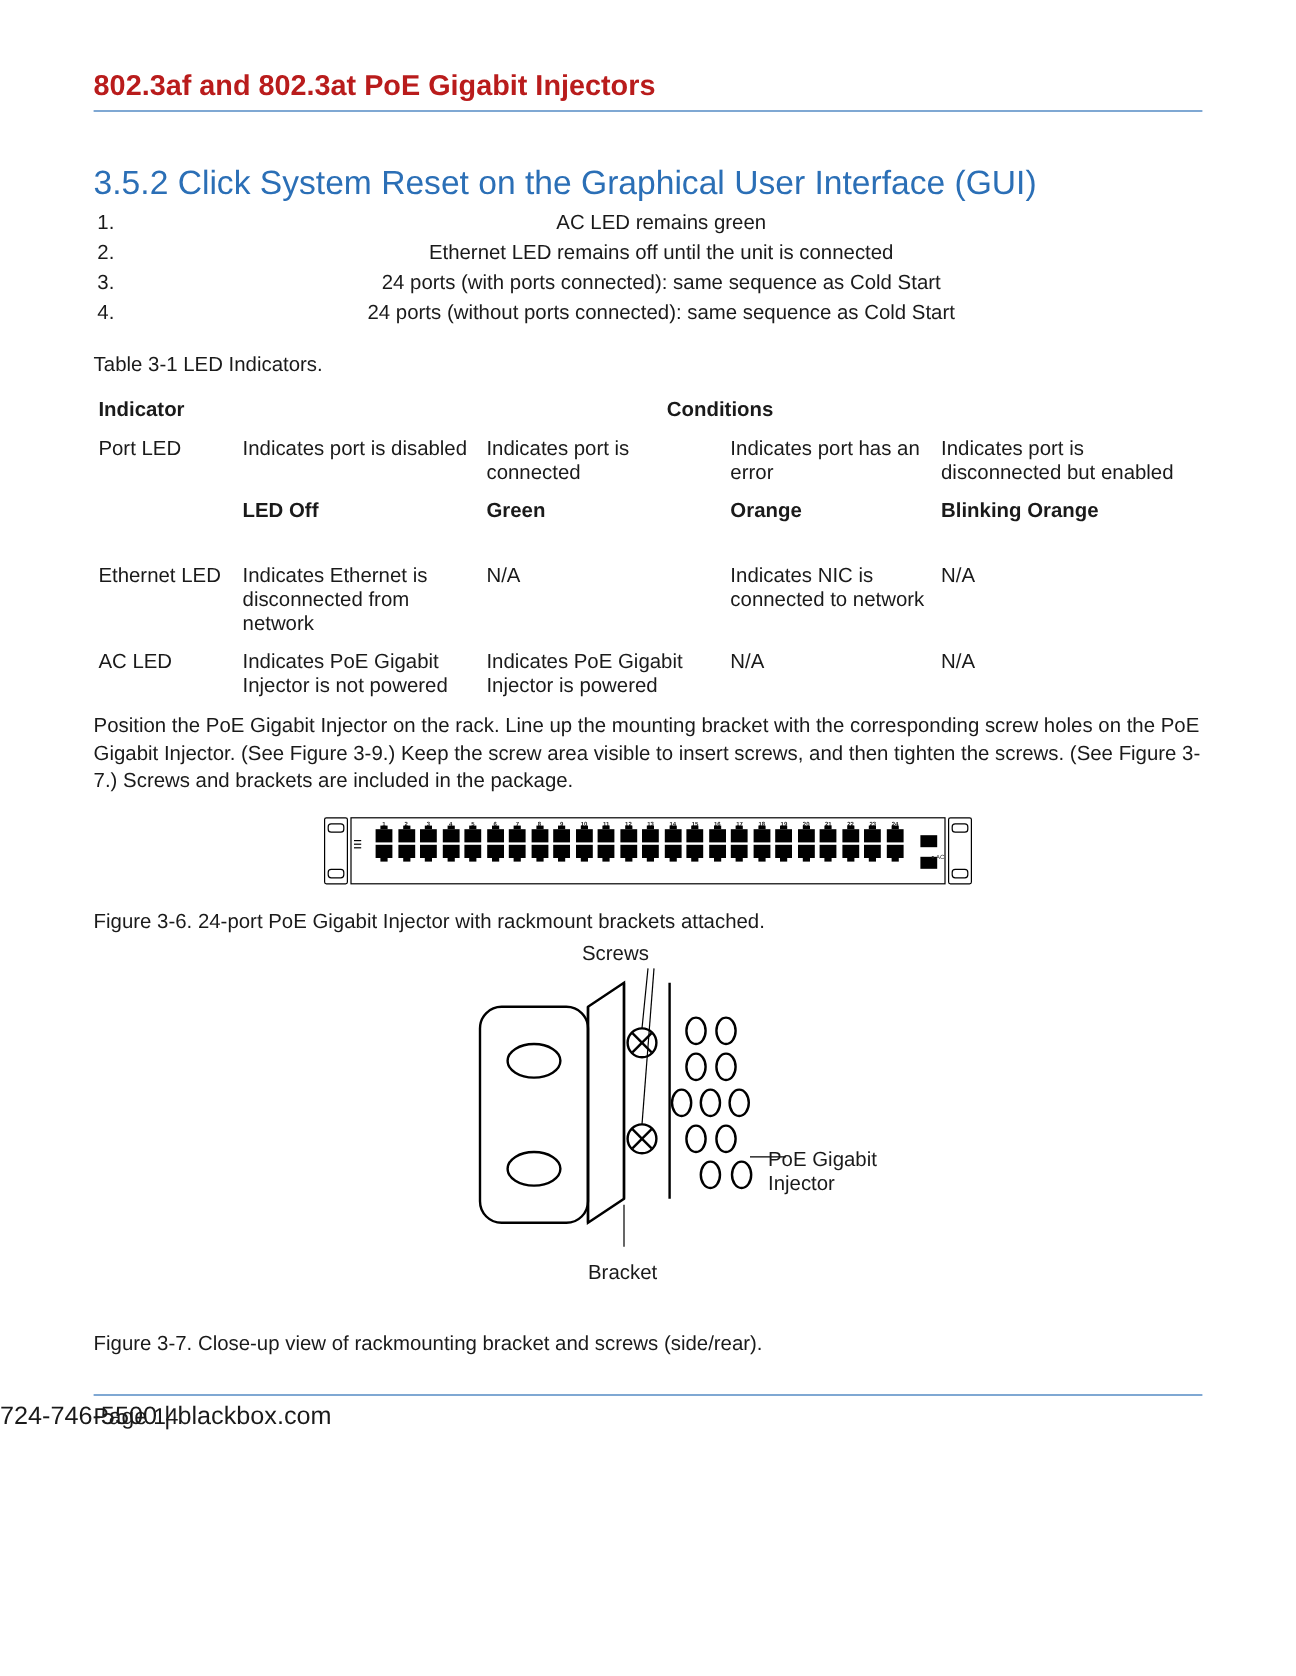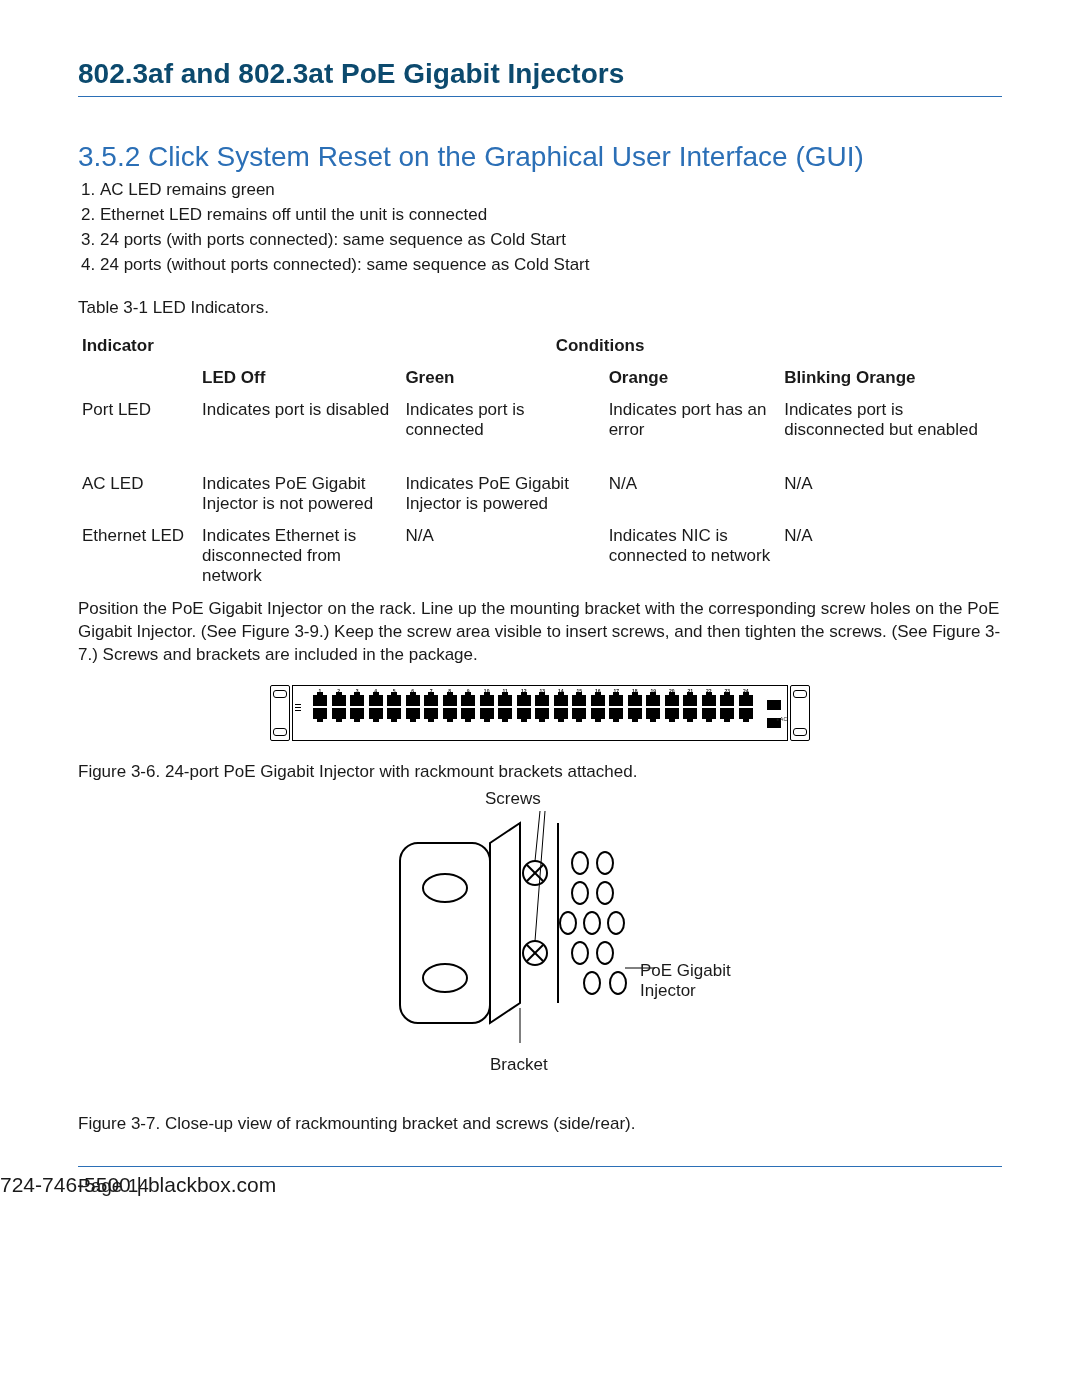--- a/index.html
+++ b/index.html
@@ -11,23 +11,23 @@
     width: 1080px;
   }
   .page {
     box-sizing: border-box;
     width: 1080px;
     min-height: 1397px;
     padding: 58px 78px 40px 78px;
     position: relative;
   }
   .doc-title {
-    font-size: 28px;
+    font-size: 24px;
     font-weight: 600;
-    color: #0c4a6e;
+    color: #b91c1c;
     margin: 0 0 6px 0;
   }
   .rule-top {
     border: none;
     border-top: 1px solid #2b6fb6;
     margin: 0 0 44px 0;
   }
   .section-heading {
     font-size: 28px;
     font-weight: 500;
@@ -38,20 +38,21 @@
     font-size: 17px;
     line-height: 1.35;
     font-weight: 400;
   }
   ol.reset-list {
     margin: 2px 0 20px 0;
     padding-left: 22px;
   }
   ol.reset-list li {
     margin: 0 0 2px 0;
+    text-align: center;
   }
   .caption {
     text-align: left;
     margin: 8px 0 10px 0;
   }
   table.led {
     width: 100%;
     border-collapse: collapse;
     margin-top: 4px;
   }
@@ -230,48 +231,48 @@
   </ol>
 
   <div class="caption">Table 3-1 LED Indicators.</div>
   <table class="led">
     <tbody>
         <tr>
       <th class="col-ind">Indicator</th>
       <th colspan="4" style="text-align:center">Conditions</th>
     </tr>
     <tr>
+      <td>Port LED</td>
+      <td>Indicates port is disabled</td>
+      <td>Indicates port is connected</td>
+      <td>Indicates port has an error</td>
+      <td>Indicates port is disconnected but enabled</td>
+    </tr>
+    <tr>
       <th class="col-ind"></th>
       <th class="col-off">LED Off</th>
       <th class="col-green">Green</th>
       <th class="col-orange">Orange</th>
       <th class="col-blink">Blinking Orange</th>
     </tr>
-    <tr>
-      <td>Port LED</td>
-      <td>Indicates port is disabled</td>
-      <td>Indicates port is connected</td>
-      <td>Indicates port has an error</td>
-      <td>Indicates port is disconnected but enabled</td>
-    </tr>
     <tr class="spacer-row">
           <td colspan="5"></td>
         </tr>
+    <tr>
+      <td>Ethernet LED</td>
+      <td>Indicates Ethernet is disconnected from network</td>
+      <td>N/A</td>
+      <td>Indicates NIC is connected to network</td>
+      <td>N/A</td>
+    </tr>
     <tr>
       <td>AC LED</td>
       <td>Indicates PoE Gigabit Injector is not powered</td>
       <td>Indicates PoE Gigabit Injector is powered</td>
       <td>N/A</td>
-      <td>N/A</td>
-    </tr>
-    <tr>
-      <td>Ethernet LED</td>
-      <td>Indicates Ethernet is disconnected from network</td>
-      <td>N/A</td>
-      <td>Indicates NIC is connected to network</td>
       <td>N/A</td>
     </tr>
   </tbody>
     </table>
 
   <p class="body-text para">Position the PoE Gigabit Injector on the rack. Line up the mounting bracket with the corresponding screw holes on the PoE Gigabit Injector. (See Figure 3-9.) Keep the screw area visible to insert screws, and then tighten the screws. (See Figure 3-7.) Screws and brackets are included in the package.</p>
 
   <div class="fig36">
     <div class="switch">
       <div class="ear">

